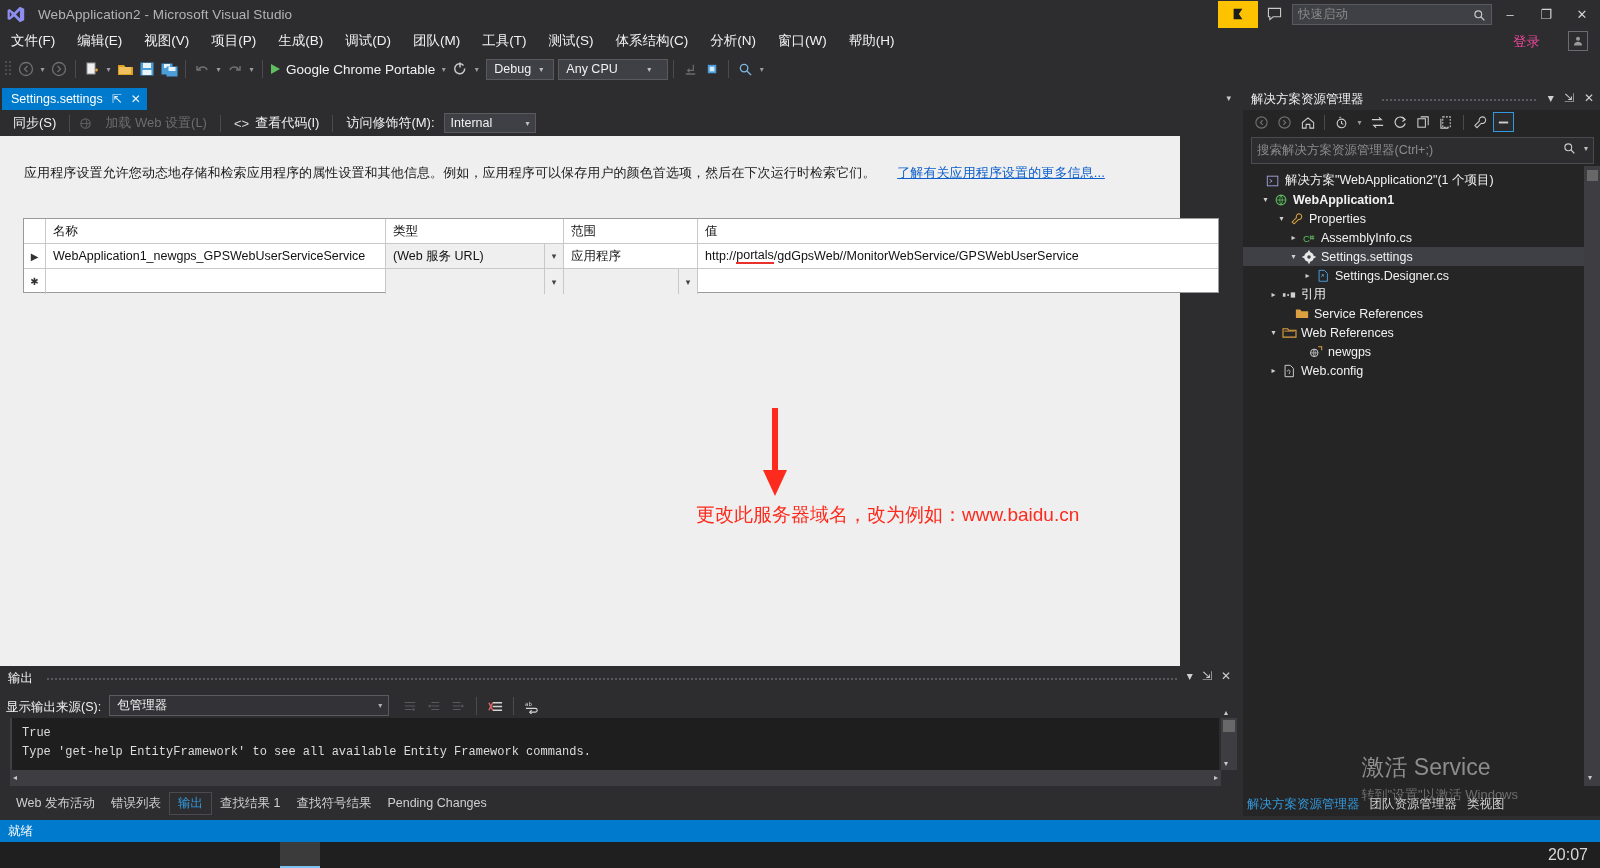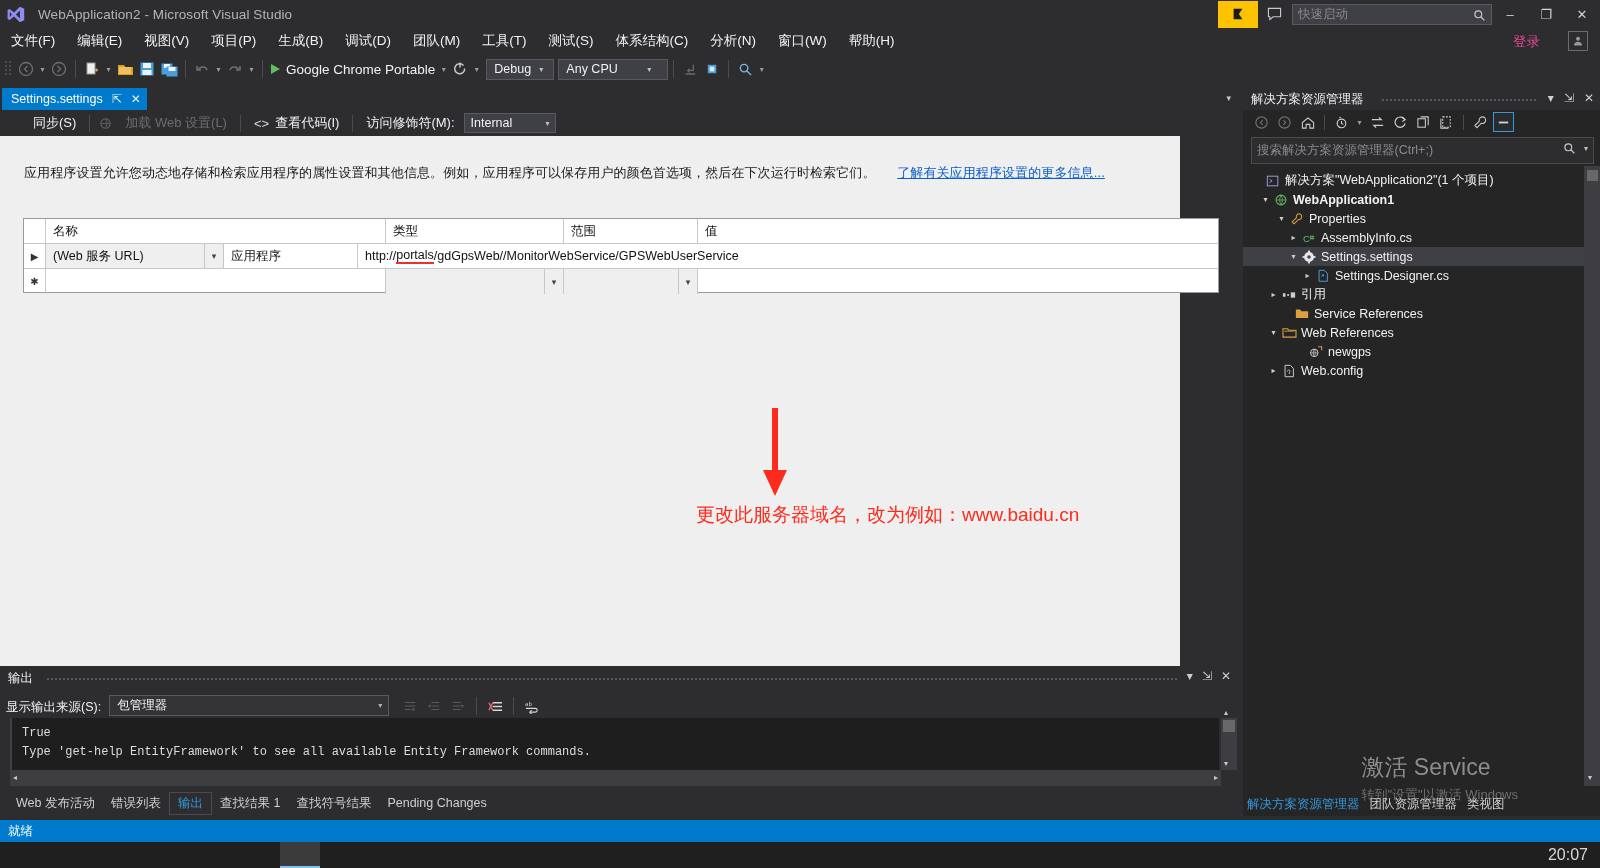--- a/index.html
+++ b/index.html
@@ -97,21 +97,21 @@
     display: flex; align-items: center; padding: 0 6px 0 9px; color: #fff; font-size: 12.5px;
   }
   .doctab .pin, .doctab .xx { margin-left: 9px; font-size: 12px; color: #e9f4fb; }
   .tabstrip-caret {
     position: absolute; right: 6px; top: 5px; color: #c9c9c9; font-size: 9px;
   }
 
   
   .ed-toolbar {
     position: absolute; left: 0; top: 110px; width: 1237px; height: 26px;
-    background: #2d2d30; display: flex; align-items: center; padding-left: 24px;
+    background: #2d2d30; display: flex; align-items: center; padding-left: 4px;
   }
   .edtb-txt { color: #f1f1f1; font-size: 13px; padding: 0 9px; }
   .edtb-txt.disabled { color: #6d6d6d; }
   .edtb-sep { width: 1px; height: 17px; background: #4a4a4f; margin: 0 4px; }
   .edtb-combo {
     height: 20px; width: 92px; background: #3f3f46; border: 1px solid #5a5a5e;
     color: #f1f1f1; font-size: 12.5px; display: flex; align-items: center; padding-left: 6px;
     position: relative;
   }
   .edtb-combo .cb-caret { position: absolute; right: 5px; color: #c0c0c0; font-size: 8px; }
@@ -508,20 +508,21 @@
       <div class="grow ghead">
         <div class="gcell c-sel"></div>
         <div class="gcell c-name">名称</div>
         <div class="gcell c-type">类型</div>
         <div class="gcell c-scope">范围</div>
         <div class="gcell c-value">值</div>
       </div>
 
       <div class="grow row-data">
         <div class="gcell c-sel">▶</div>
+        <div class="gcell c-name">WebApplication1_newgps_GPSWebUserServiceService</div>
         <div class="gcell c-type cb-cell">
           <span>(Web 服务 URL)</span>
           <span class="dd">▾</span>
         </div>
         <div class="gcell c-scope">
           <span>应用程序</span>
         </div>
         <div class="gcell c-value">
           <span>http://</span>
             <span class="url-underline">portals</span>

